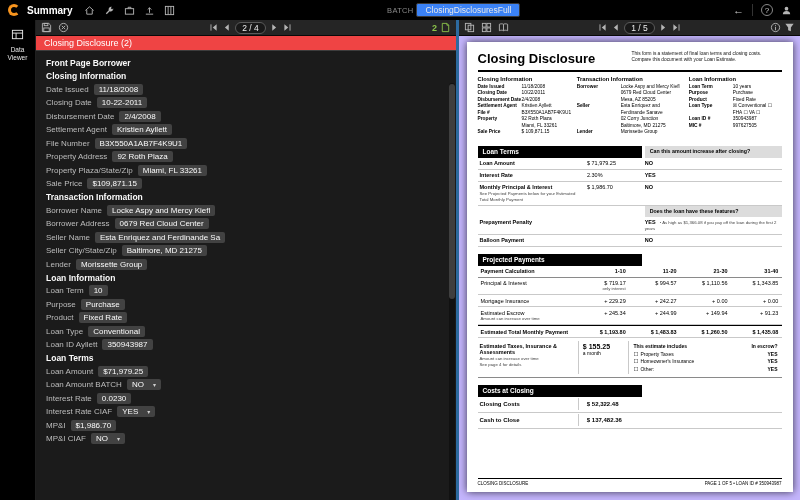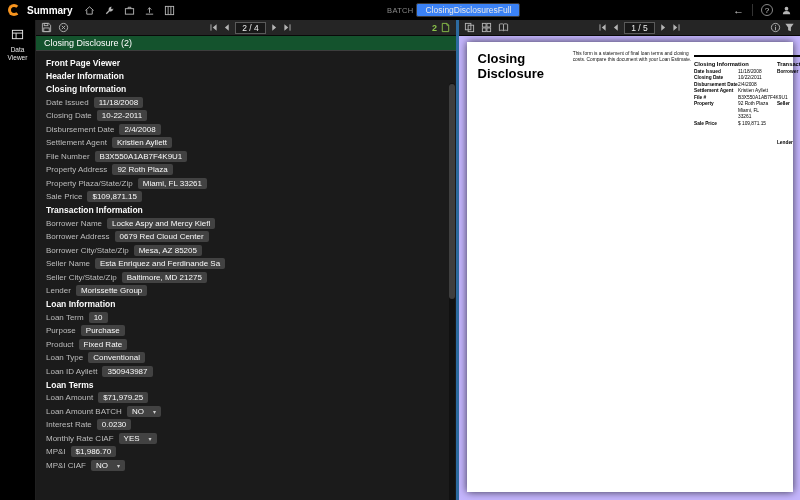--- a/index.html
+++ b/index.html
@@ -26,37 +26,37 @@
   .rail-item .icon{color:#e8e8e8}
   .rail-item .icon svg{width:13px;height:13px}
   .rail-txt{font-size:6.5px;width:26px;margin:1px auto 0;line-height:1.2}
   
   .left-panel{width:420px;background:#1b1b1b;display:flex;flex-direction:column;position:relative;flex-shrink:0}
   .ptoolbar{height:16px;background:#252525;border-bottom:1px solid #090909;display:flex;align-items:center;padding:0 5px;color:#b5b5b5;flex-shrink:0}
   .tb-left{display:flex;gap:6px;align-items:center}
   .tb-center{flex:1;display:flex;justify-content:center;align-items:center;gap:4px}
   .tb-end{display:flex;align-items:center;gap:3px}
   .navbtn svg{width:9px;height:9px;display:block}
-  .pagebox{border:1px solid #5a5a5a;background:#181818;color:#eee;font-size:8.5px;padding:0 6px;height:12px;display:inline-flex;align-items:center;border-radius:0}
+  .pagebox{border:1px solid #5a5a5a;background:#181818;color:#eee;font-size:8.5px;padding:0 6px;height:12px;display:inline-flex;align-items:center;border-radius:6px}
   .count{color:#8bc34a;font-size:9px;font-weight:bold}
-  .doc-title{height:15px;background:#14532d;color:#fff;font-size:9px;display:flex;align-items:center;padding:0 8px;border-bottom:1px solid #3d3d3d;flex-shrink:0}
+  .doc-title{height:15px;background:#ef4444;color:#fff;font-size:9px;display:flex;align-items:center;padding:0 8px;border-bottom:1px solid #3d3d3d;flex-shrink:0}
   .formarea{position:relative;flex:1;overflow:hidden;padding:4px 16px 0 10px}
   .fheading{font-weight:bold;color:#fafafa;font-size:8.5px;margin:3px 0 2px}
   .frow{display:flex;align-items:center;margin:2.5px 0;font-size:8px;color:#bdbdbd;white-space:nowrap}
   .flabel{margin-right:5px}
   .fvalue{background:#424242;color:#fafafa;padding:1px 5px;border-radius:2px;max-width:250px;overflow:hidden;text-overflow:ellipsis;display:inline-flex;align-items:center;min-height:10px}
   .caret{margin-left:9px;font-size:6px;color:#cfcfcf}
   .vscroll{position:absolute;top:32px;right:1px;width:6px;height:446px;background:#111;border-radius:3px}
   .vthumb{position:absolute;top:1px;left:0;width:6px;height:215px;background:#3f3f3f;border-radius:3px}
   
   .splitter{width:3px;background:#2d6a9f;flex-shrink:0}
   .right-panel{flex:1;display:flex;flex-direction:column;background:#c4b5fd;min-width:0}
   .docarea{flex:1;overflow:hidden;display:flex;justify-content:center}
   
-  .page{width:326px;height:450px;margin-top:6px;background:#fff;color:#000;padding:9px 11px 6px;display:flex;flex-direction:row;box-shadow:0 0 8px rgba(0,0,0,.7)}
+  .page{width:326px;height:450px;margin-top:6px;background:#fff;color:#000;padding:9px 11px 6px;display:flex;flex-direction:column;box-shadow:0 0 8px rgba(0,0,0,.7)}
   .pg-header{display:flex;justify-content:space-between;align-items:flex-start}
   .pg-title{font-size:13px;font-weight:bold}
   .pg-intro{width:150px;font-size:4.8px;line-height:1.35;color:#111}
   .pg-info{display:flex;gap:8px;border-top:2.5px solid #000;margin-top:4px;padding:4px 0 3px}
   .icol:nth-child(1){width:30%}.icol:nth-child(2){width:37%}.icol:nth-child(3){width:33%}
   .icol-h{font-weight:bold;font-size:5.8px;margin-bottom:2px}
   .irow{display:flex;font-size:4.8px;line-height:1.35}
   .ilab{width:44px;flex-shrink:0;font-weight:bold}
   .ival{flex:1}
   .band-row{display:flex;margin-top:7px;gap:3px}
@@ -213,22 +213,21 @@
               <path d="M2.5 1.5h5l2 2v7h-7z" fill="none" stroke="#8bc34a"></path>
               <path d="M7.5 1.5v2h2" fill="none" stroke="#8bc34a"></path>
             </svg>
           </span>
       </span>
     </div>
     <div class="doc-title">Closing Disclosure (2)</div>
     <div class="formarea">
       <div>
           <div class="fgroup">
-            <div class="fheading">Front Page Viewer</div>
-            <div class="fheading">Header Information</div>
+            <div class="fheading">Front Page Borrower</div>
             <div class="fheading">Closing Information</div>
             <div class="frow">
               <span class="flabel">Date Issued</span>
               <span class="fvalue">11/18/2008</span>
             </div>
             <div class="frow">
               <span class="flabel">Closing Date</span>
               <span class="fvalue">10-22-2011</span>
             </div>
             <div class="frow">
@@ -260,24 +259,20 @@
             <div class="fheading">Transaction Information</div>
             <div class="frow">
               <span class="flabel">Borrower Name</span>
               <span class="fvalue">Locke Aspy and Mercy Kiefl</span>
             </div>
             <div class="frow">
               <span class="flabel">Borrower Address</span>
               <span class="fvalue">0679 Red Cloud Center</span>
             </div>
             <div class="frow">
-              <span class="flabel">Borrower City/State/Zip</span>
-              <span class="fvalue">Mesa, AZ 85205</span>
-            </div>
-            <div class="frow">
               <span class="flabel">Seller Name</span>
               <span class="fvalue">Esta Enriquez and Ferdinande Sa</span>
             </div>
             <div class="frow">
               <span class="flabel">Seller City/State/Zip</span>
               <span class="fvalue">Baltimore, MD 21275</span>
             </div>
             <div class="frow">
               <span class="flabel">Lender</span>
               <span class="fvalue">Morissette Group</span>
@@ -314,21 +309,21 @@
             </div>
             <div class="frow">
               <span class="flabel">Loan Amount BATCH</span>
               <span class="fvalue fselect">NO<span class="caret">▾</span></span>
             </div>
             <div class="frow">
               <span class="flabel">Interest Rate</span>
               <span class="fvalue">0.0230</span>
             </div>
             <div class="frow">
-              <span class="flabel">Monthly Rate CIAF</span>
+              <span class="flabel">Interest Rate CIAF</span>
               <span class="fvalue fselect">YES<span class="caret">▾</span></span>
             </div>
             <div class="frow">
               <span class="flabel">MP&amp;I</span>
               <span class="fvalue">$1,986.70</span>
             </div>
             <div class="frow">
               <span class="flabel">MP&amp;I CIAF</span>
               <span class="fvalue fselect">NO<span class="caret">▾</span></span>
             </div>

